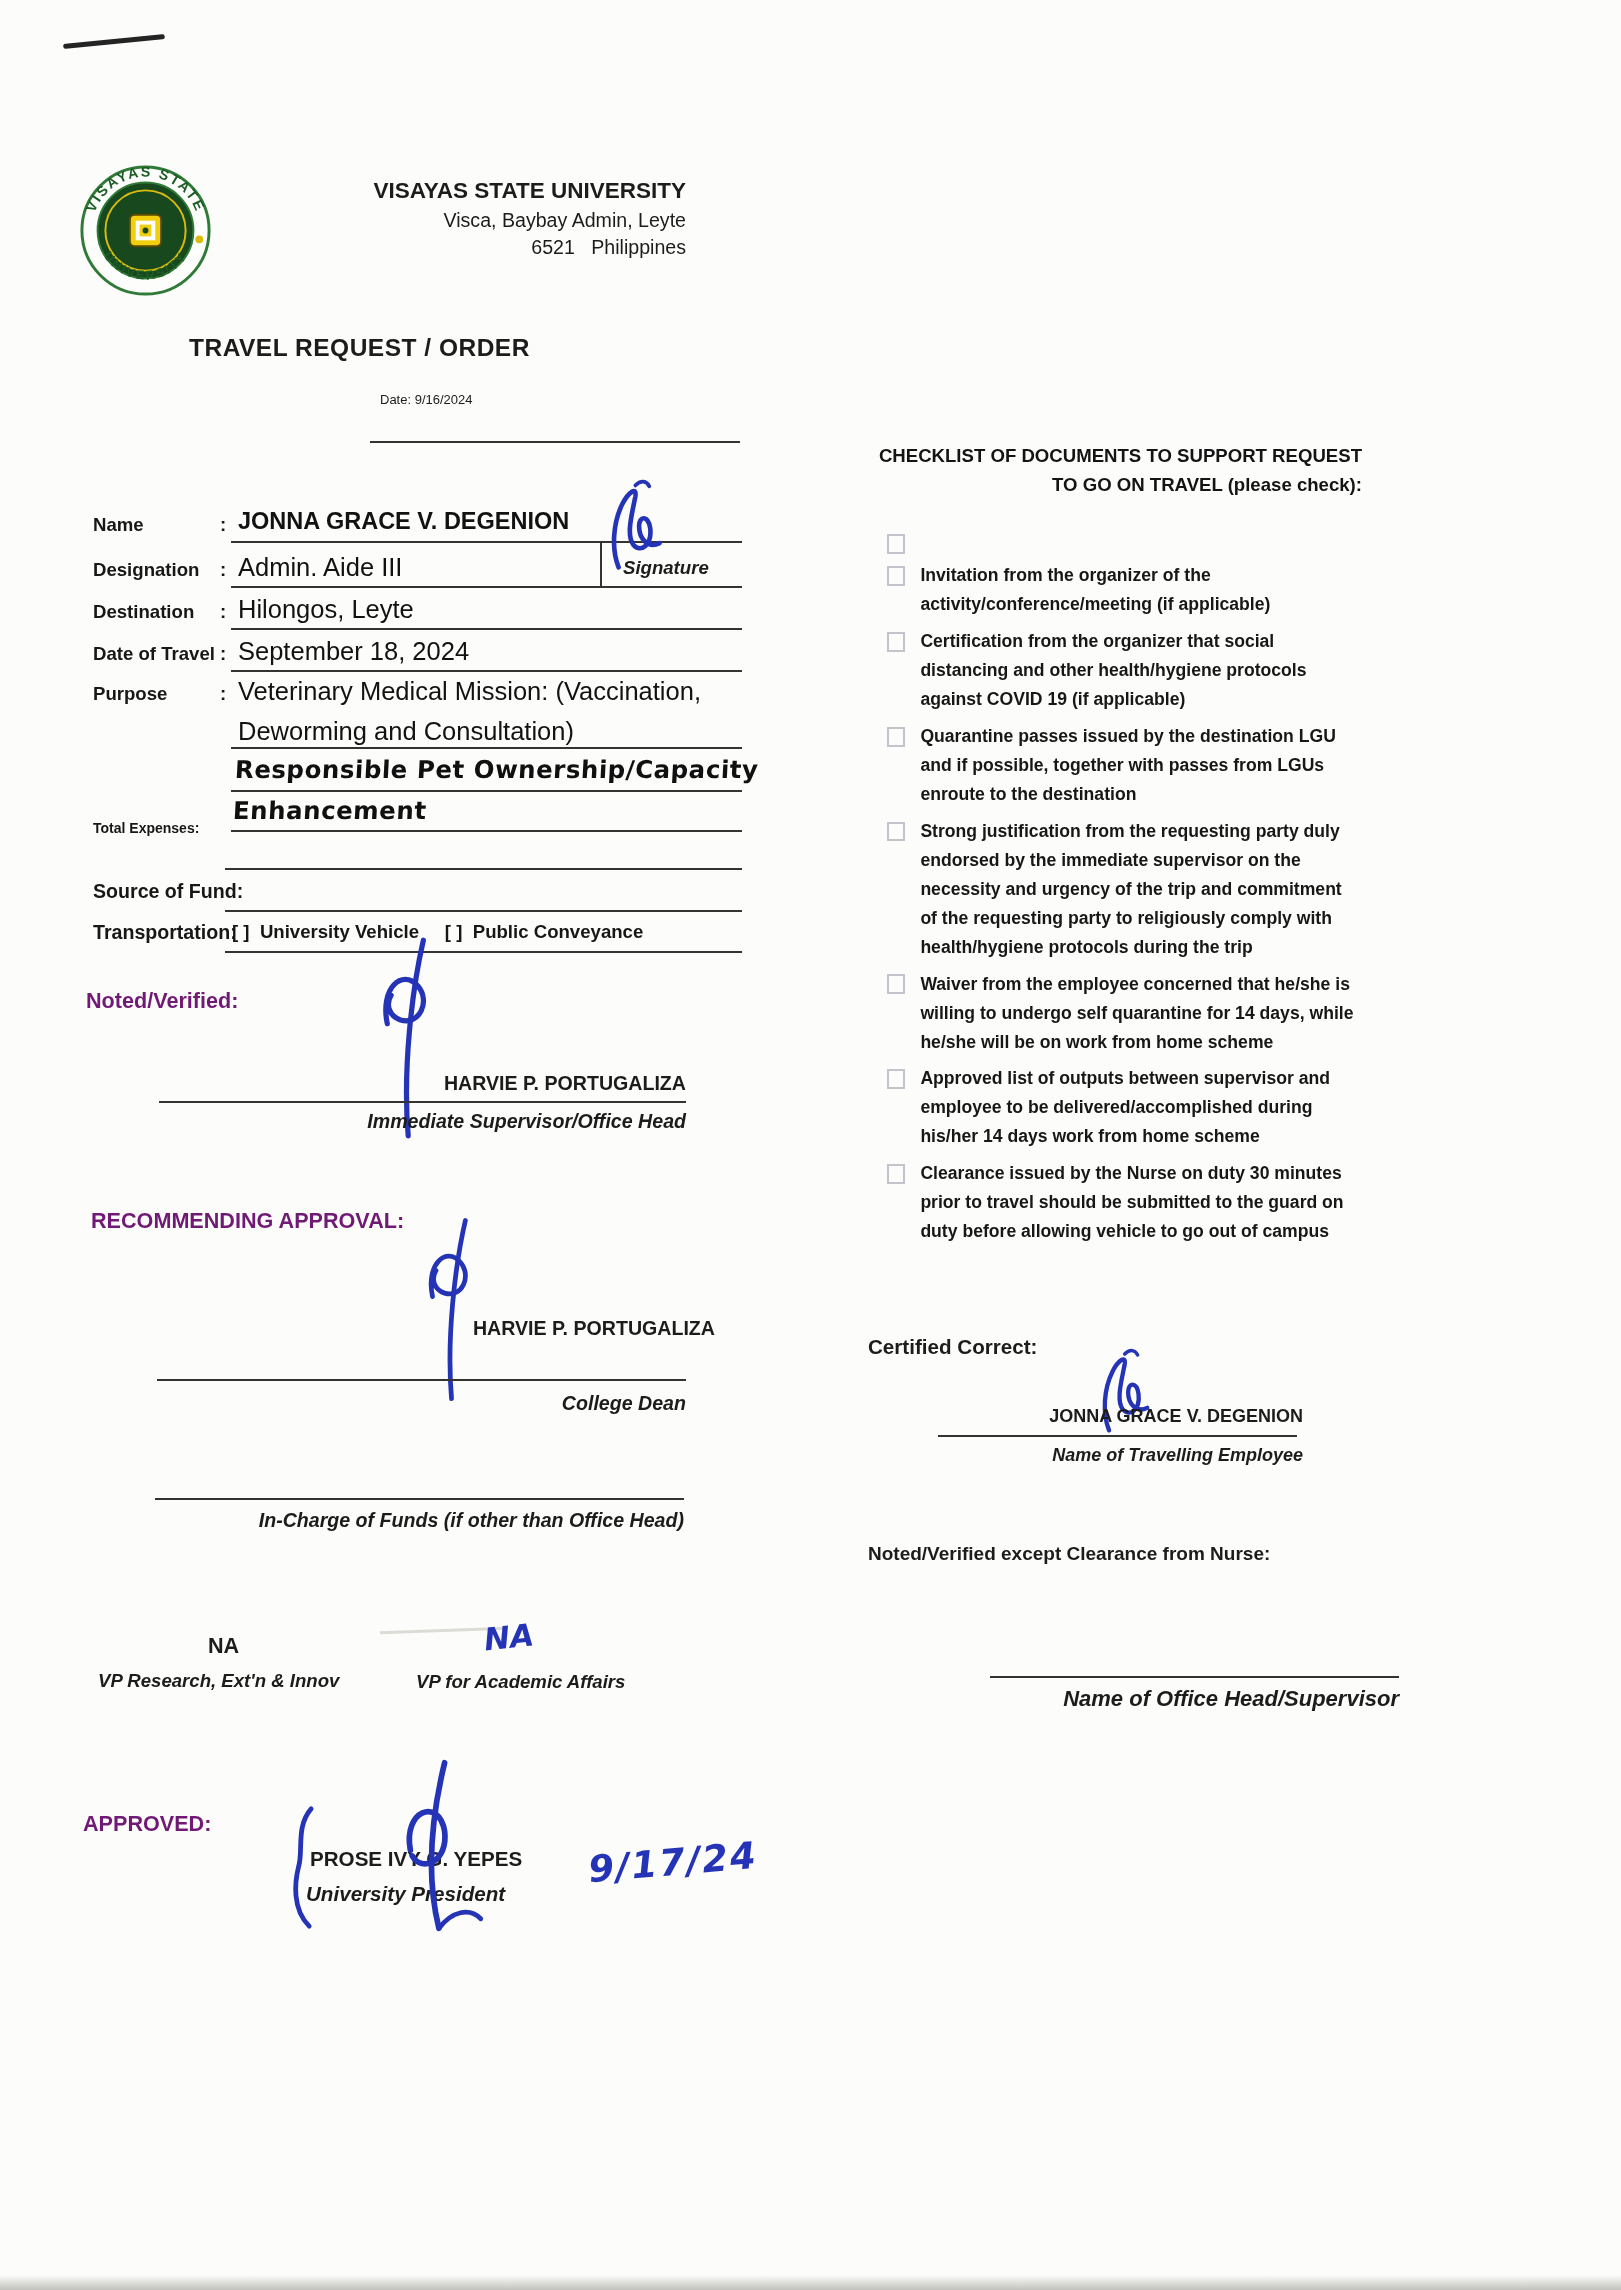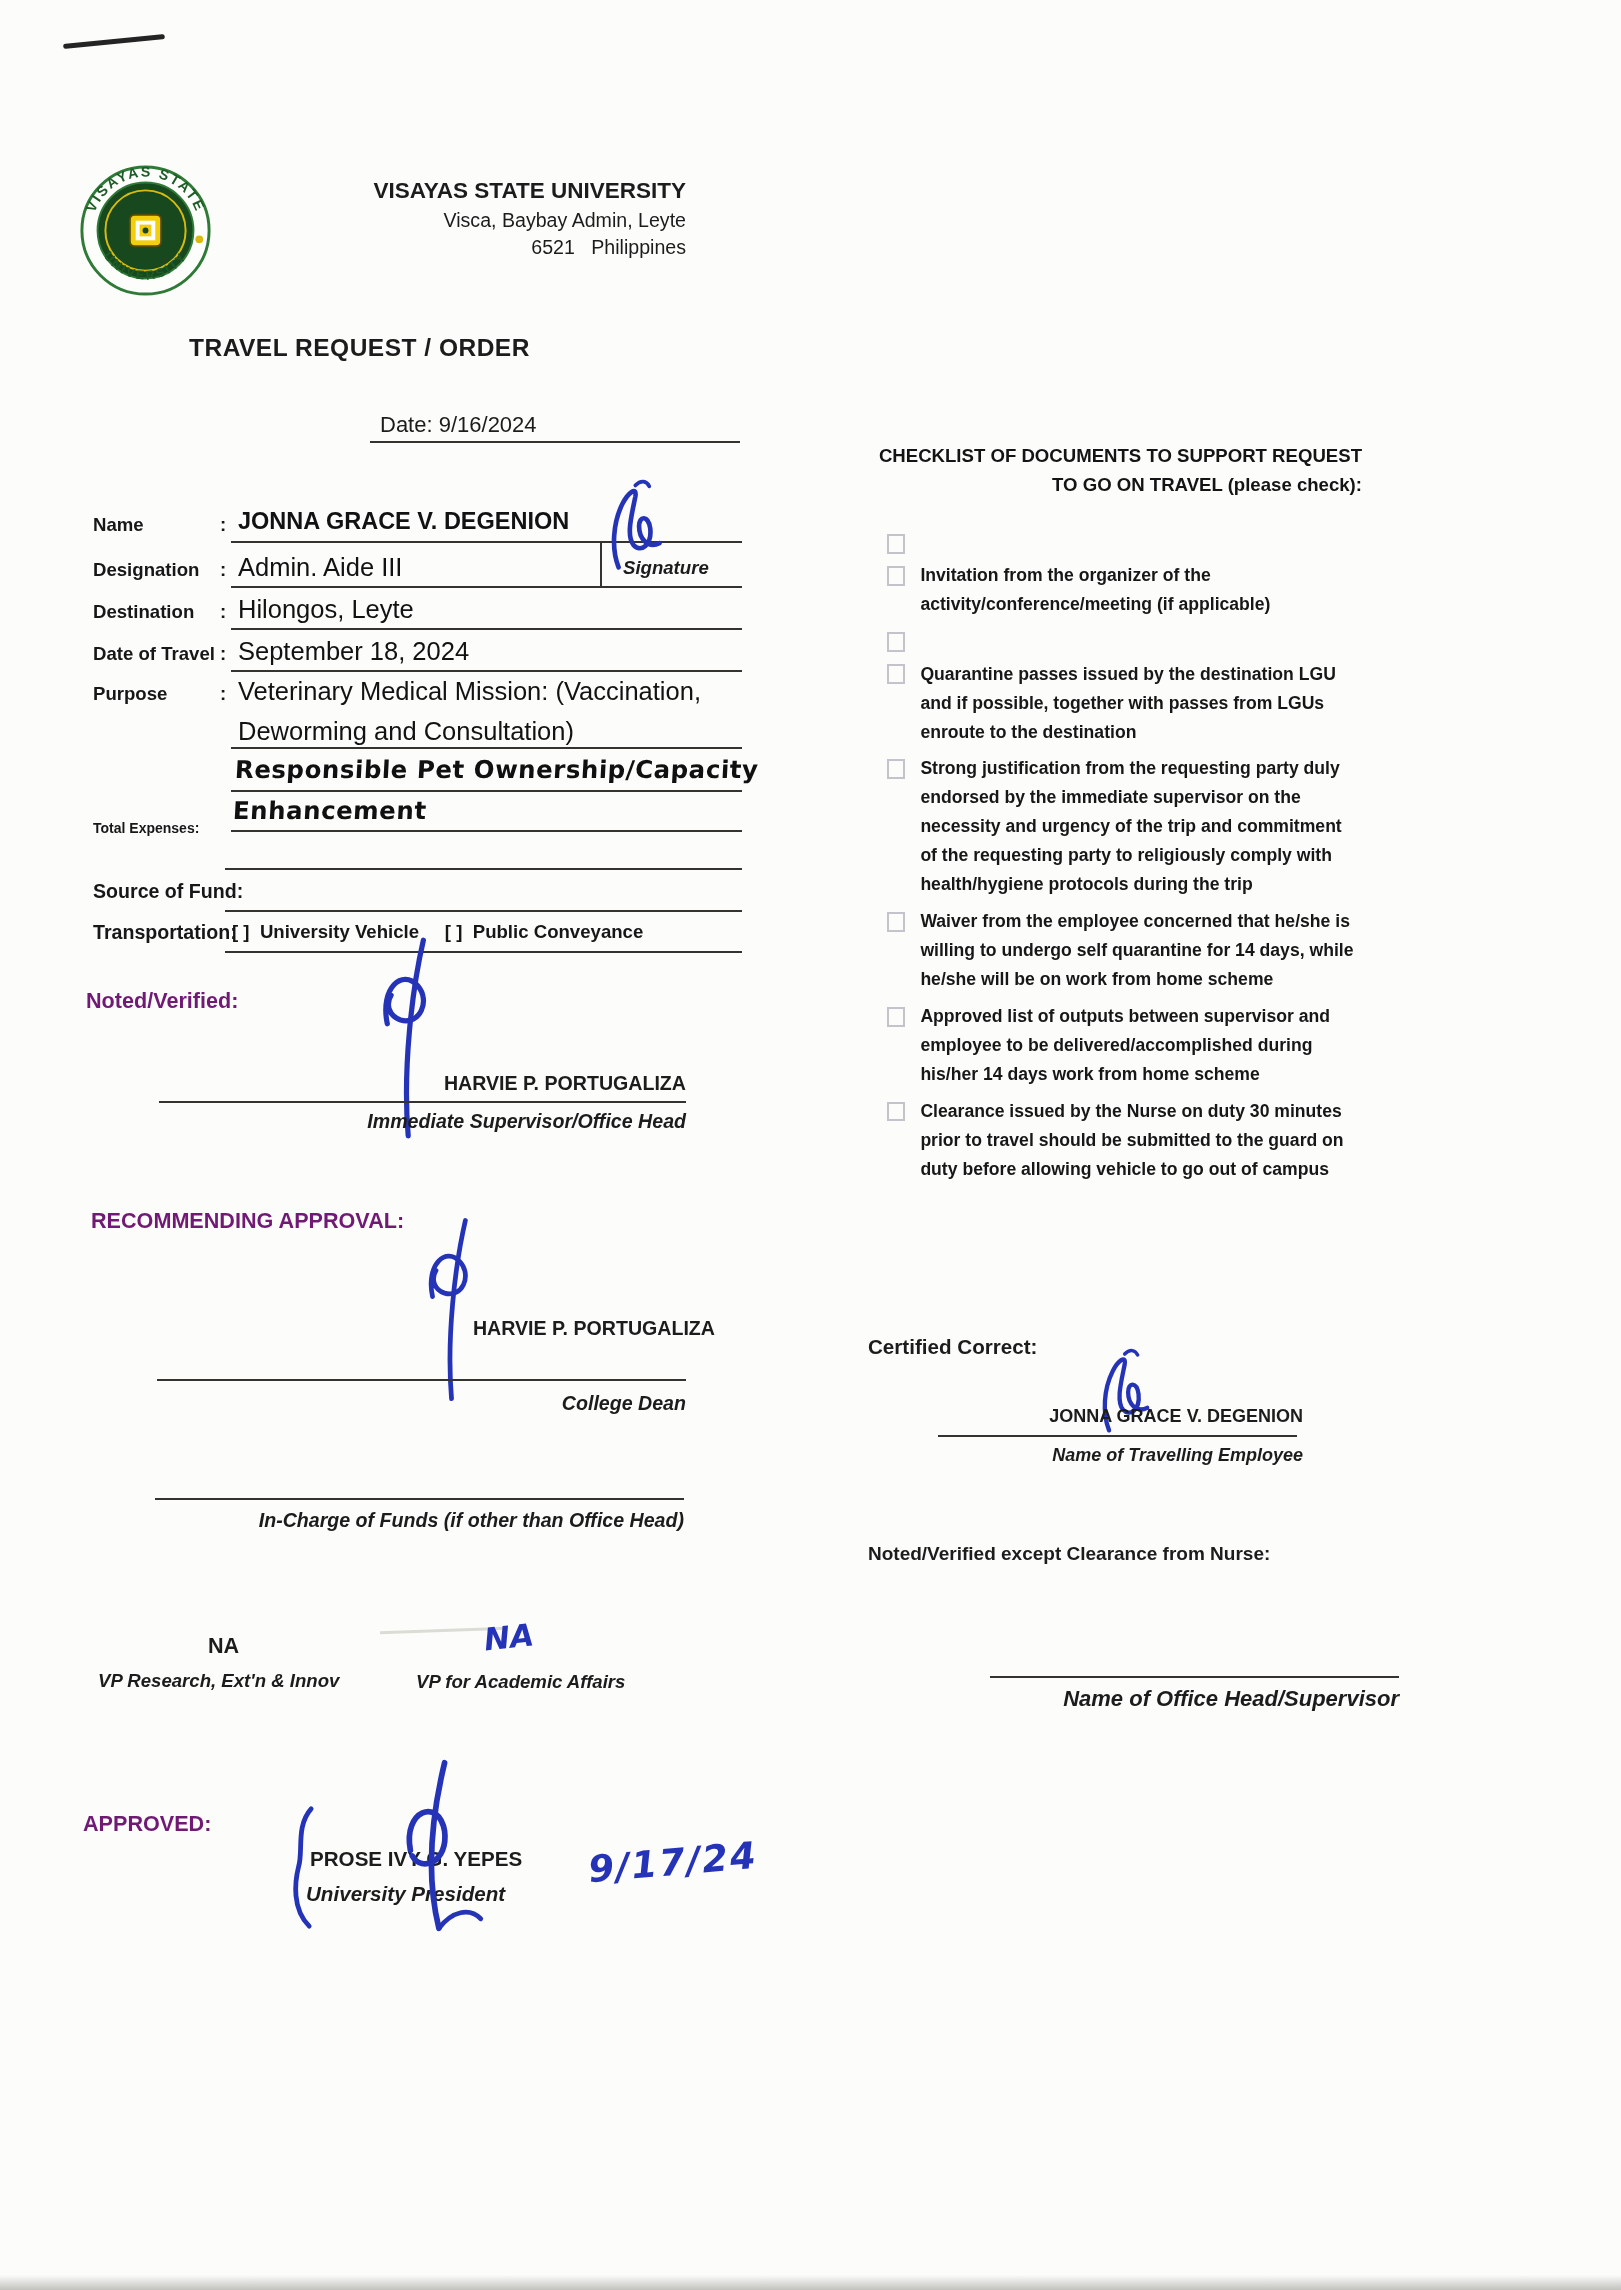--- a/index.html
+++ b/index.html
@@ -54,21 +54,21 @@
     <text font-size="13" font-weight="bold" fill="#1d5c26" letter-spacing="2.5">
       <textPath href="#sealBot" startOffset="50%" text-anchor="middle">UNIVERSITY</textPath>
     </text>
   </svg>
 
   <div class="abs ctr b" style="left:314px;top:178px;width:372px;font-size:22.5px">VISAYAS STATE UNIVERSITY</div>
   <div class="abs ctr" style="left:314px;top:209px;width:372px;font-size:19.6px">Visca, Baybay Admin, Leyte</div>
   <div class="abs ctr" style="left:314px;top:236px;width:372px;font-size:19.6px;white-space:pre">6521   Philippines</div>
 
   <div class="abs b" style="left:189px;top:334px;font-size:24.5px;letter-spacing:0.5px">TRAVEL REQUEST / ORDER</div>
-  <div class="abs" style="left:380px;top:412px;font-size:22px">Date: 9/16/2024</div>
+  <div class="abs" style="left:380px;top:392px;font-size:13px">Date: 9/16/2024</div>
   <div class="line" style="left:370px;top:441px;width:370px"></div>
 
   <div class="abs lbl" style="left:93px;top:514px">Name</div>
   <div class="abs lbl" style="left:220px;top:514px">:</div>
   <div class="abs val b" style="left:238px;top:508px;font-size:23.5px">JONNA GRACE V. DEGENION</div>
   <div class="line" style="left:231px;top:541px;width:511px"></div>
 
   <div class="abs lbl" style="left:93px;top:559px">Designation</div>
   <div class="abs lbl" style="left:220px;top:559px">:</div>
   <div class="abs val" style="left:238px;top:553px">Admin. Aide III</div>
@@ -156,20 +156,23 @@
     <div class="chk-item">
       <span class="chk-box"></span>
     </div>
     <div class="chk-item">
       <span class="chk-box"></span>
       <span class="chk-text">Invitation from the organizer of the
 activity/conference/meeting (if applicable)</span>
     </div>
     <div class="chk-item">
       <span class="chk-box"></span>
+      <span class="chk-text">Certification from the organizer that social
+distancing and other health/hygiene protocols
+against COVID 19 (if applicable)</span>
     </div>
     <div class="chk-item">
       <span class="chk-box"></span>
       <span class="chk-text">Quarantine passes issued by the destination LGU
 and if possible, together with passes from LGUs
 enroute to the destination</span>
     </div>
     <div class="chk-item">
       <span class="chk-box"></span>
       <span class="chk-text">Strong justification from the requesting party duly

